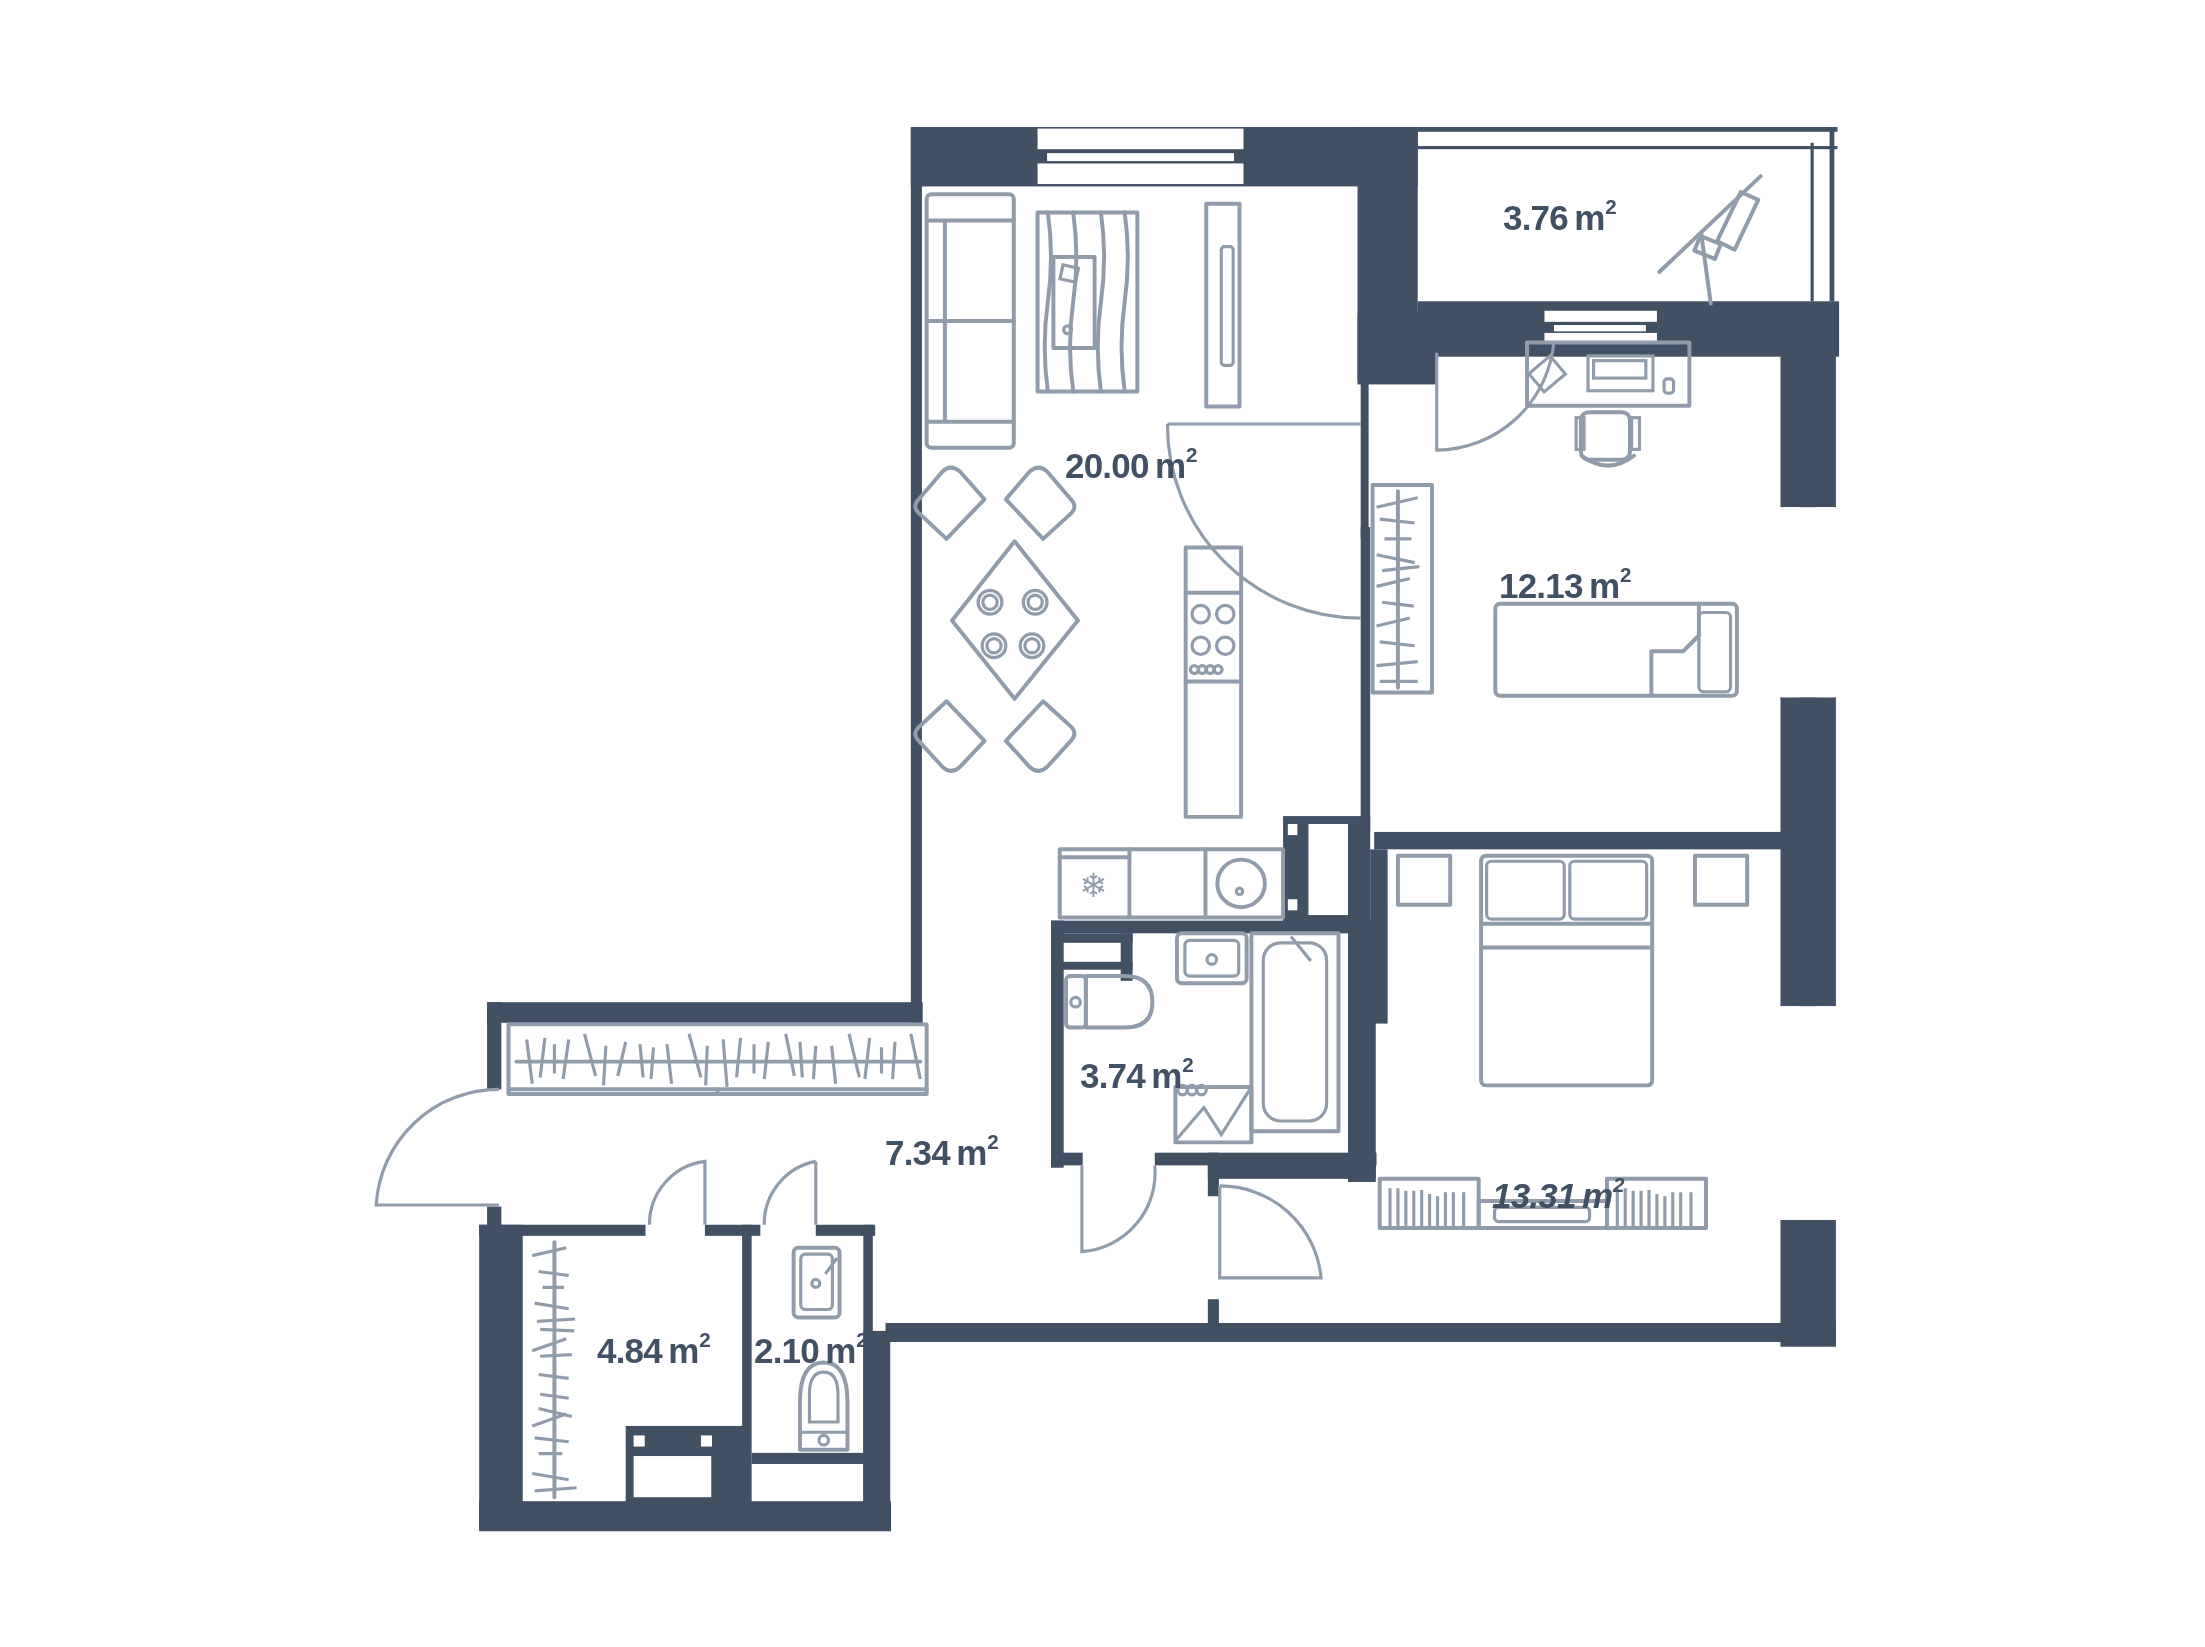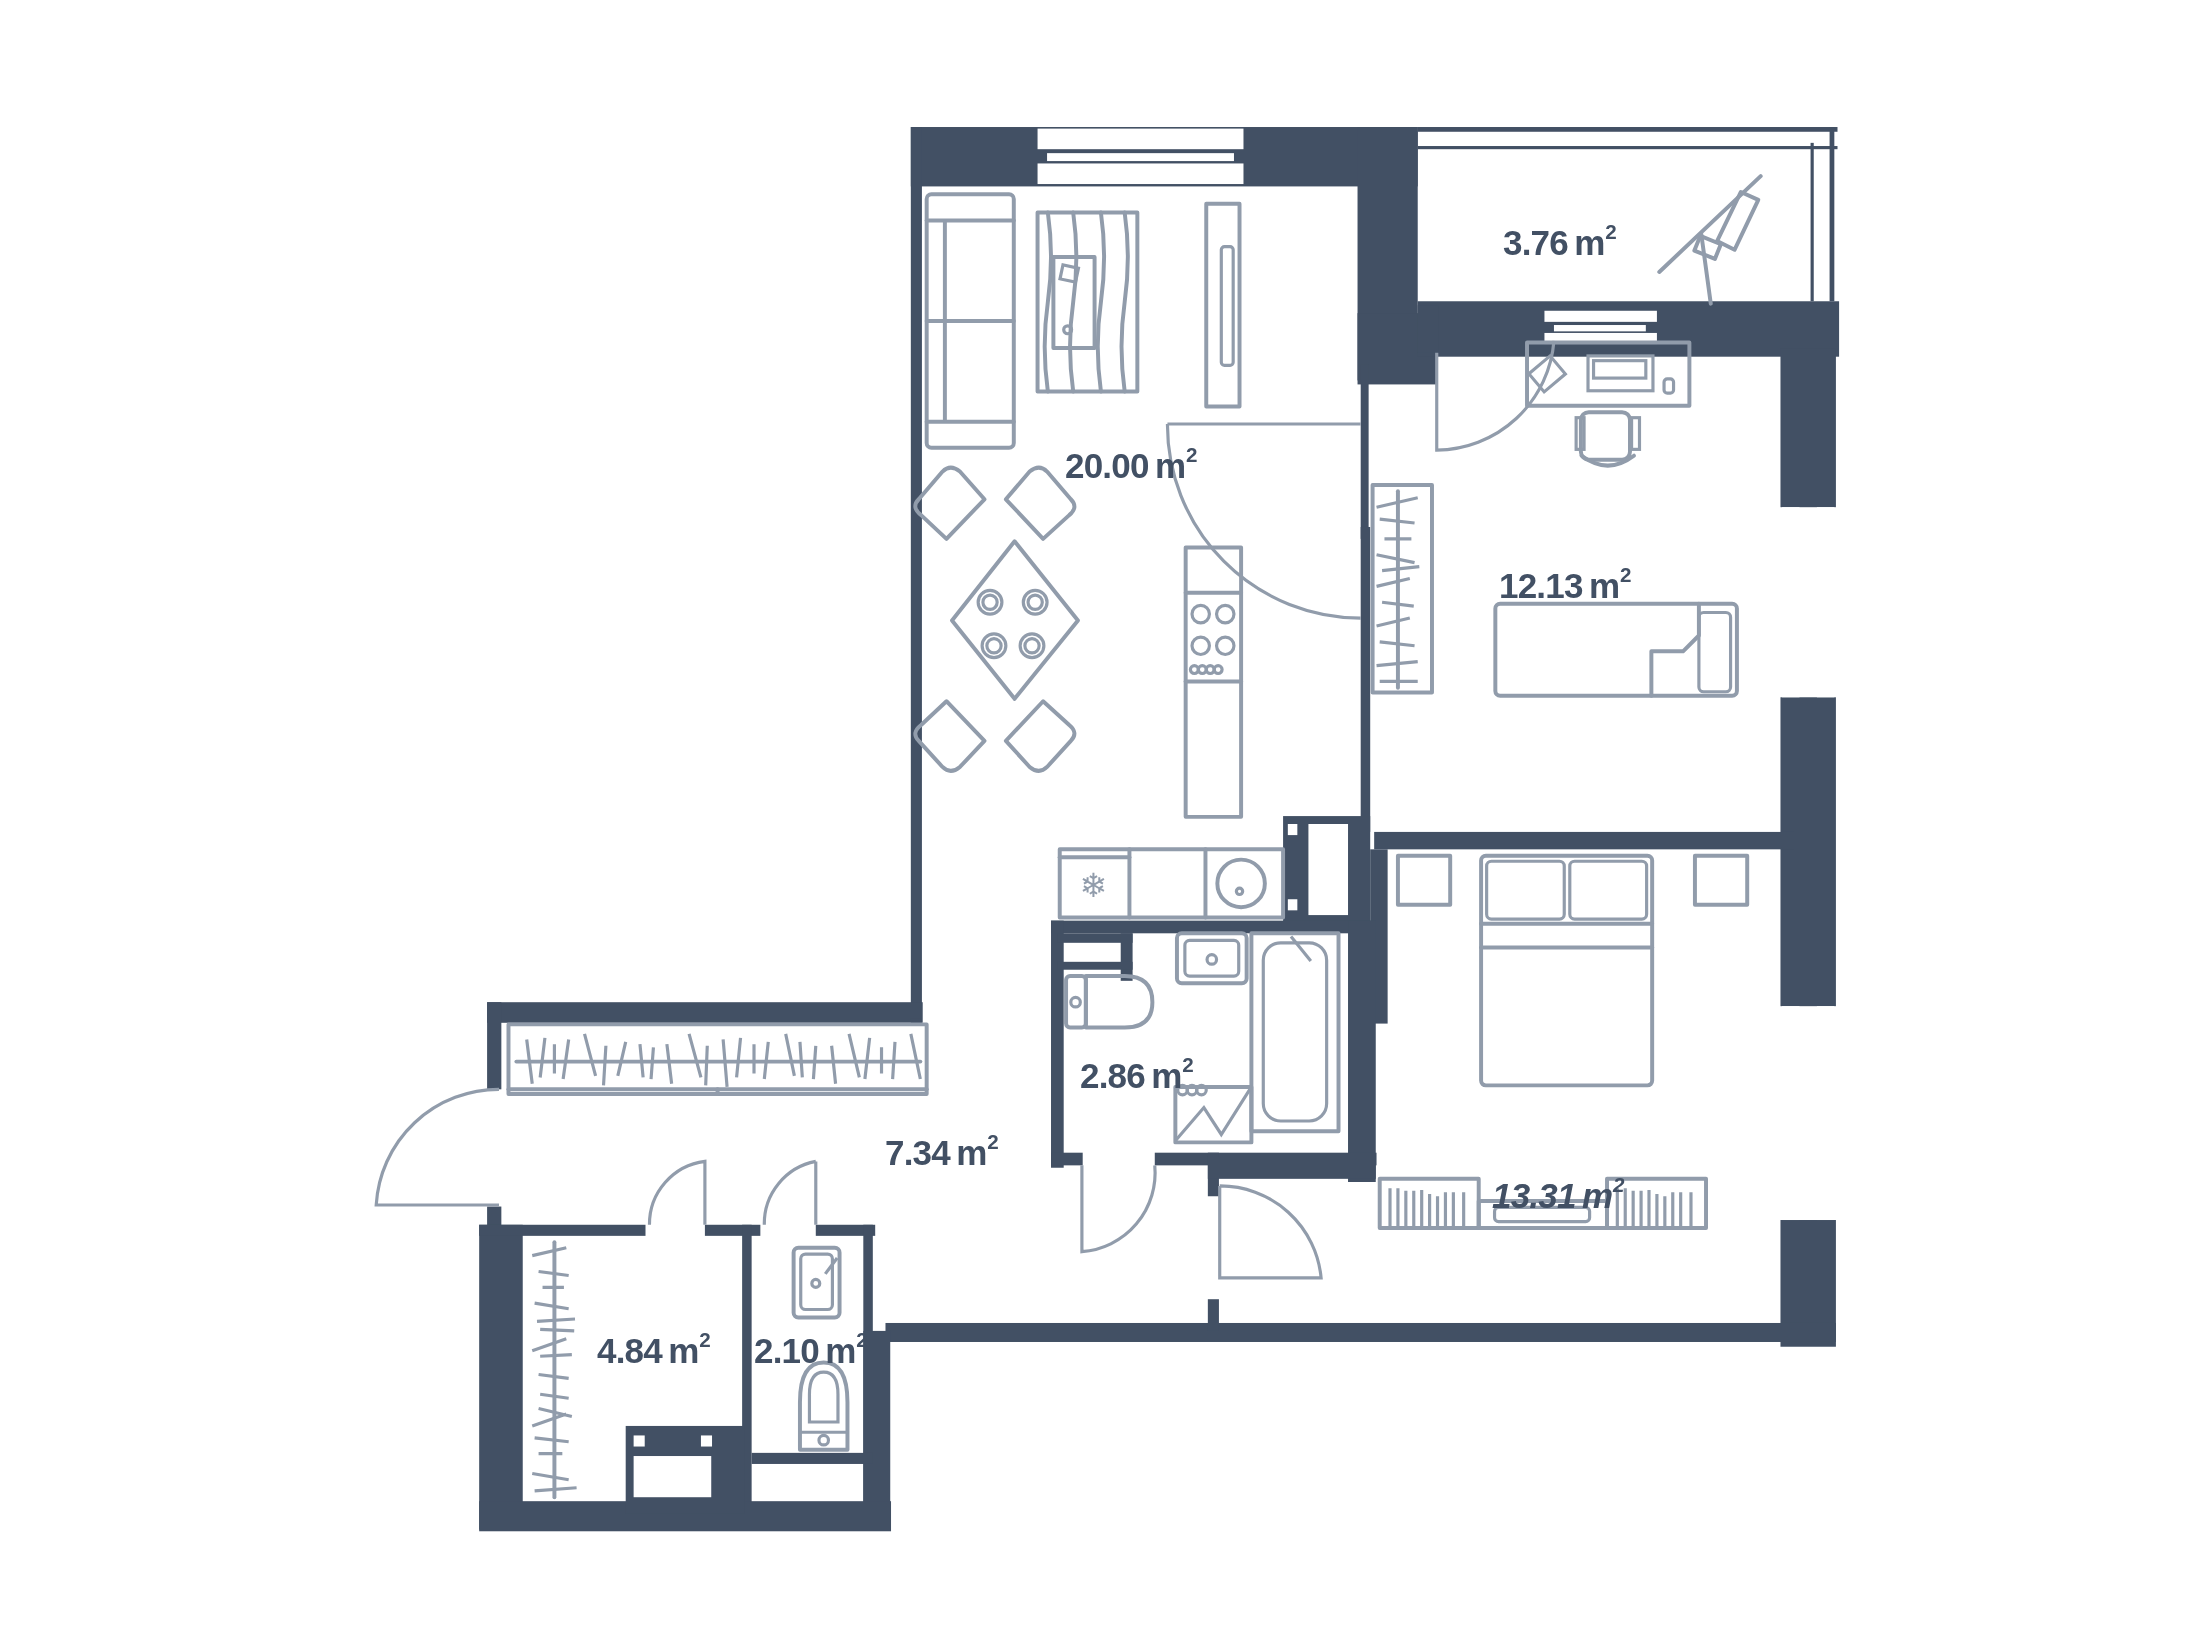--- a/index.html
+++ b/index.html
@@ -299,28 +299,28 @@
     <path class="furn" d="M1010 1830 L1010 1770 Q1010 1720 1040 1720 Q1070 1720 1070 1770 L1070 1830 Z"></path>
     <path class="furn-thin" d="M1022 1795 L1022 1760 Q1022 1732 1040 1732 Q1058 1732 1058 1760 L1058 1795 Z"></path>
     <line class="furn-thin" x1="1010" y1="1808" x2="1070" y2="1808"></line>
     <circle class="furn-thin" cx="1040" cy="1818" r="6"></circle>
   </g>
 </svg>
 
 <div class="area-label" style="left:1065px; top:446px;">
   <span>20.00</span><span class="unit">m</span><sup>2</sup>
 </div>
-<div class="area-label" style="left:1503px; top:198px;margin-top:25px;">
+<div class="area-label" style="left:1503px; top:198px;">
   <span>3.76</span><span class="unit">m</span><sup>2</sup>
 </div>
 <div class="area-label" style="left:1499px; top:566px;">
   <span>12.13</span><span class="unit">m</span><sup>2</sup>
 </div>
 <div class="area-label" style="left:1080px; top:1056px;">
-  <span>2.86</span><span class="unit">m</span><sup>2</sup>
+  <span>3.74</span><span class="unit">m</span><sup>2</sup>
 </div>
 <div class="area-label" style="left:885px; top:1133px;">
   <span>7.34</span><span class="unit">m</span><sup>2</sup>
 </div>
 <div class="area-label" style="left:1492px; top:1176px;font-style:italic;">
   <span>13.31</span><span class="unit">m</span><sup>2</sup>
 </div>
 <div class="area-label" style="left:597px; top:1331px;">
   <span>4.84</span><span class="unit">m</span><sup>2</sup>
 </div>

